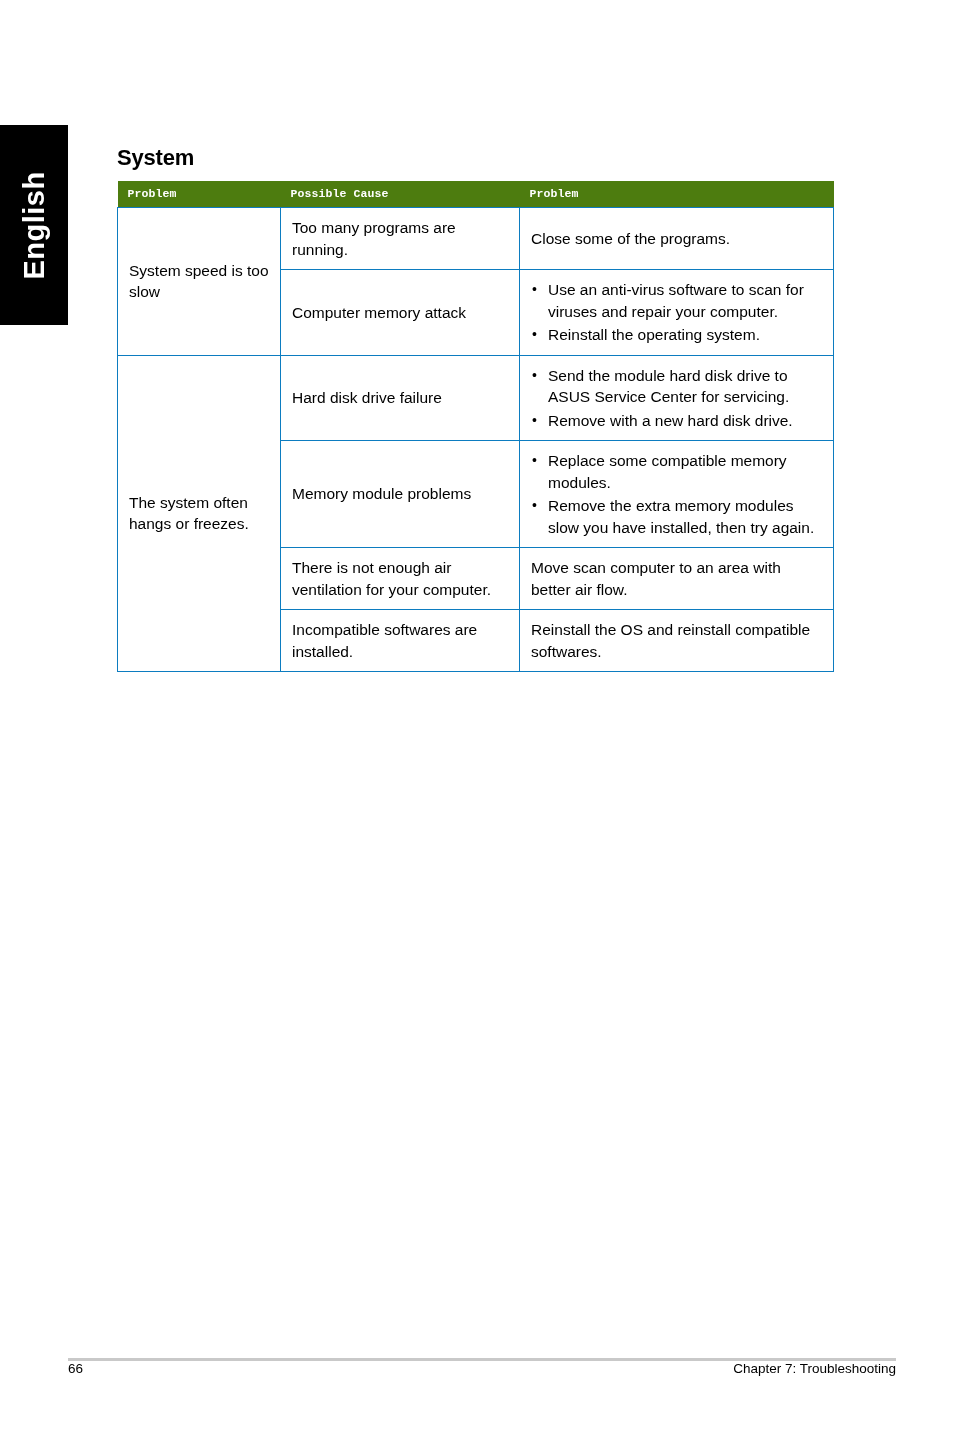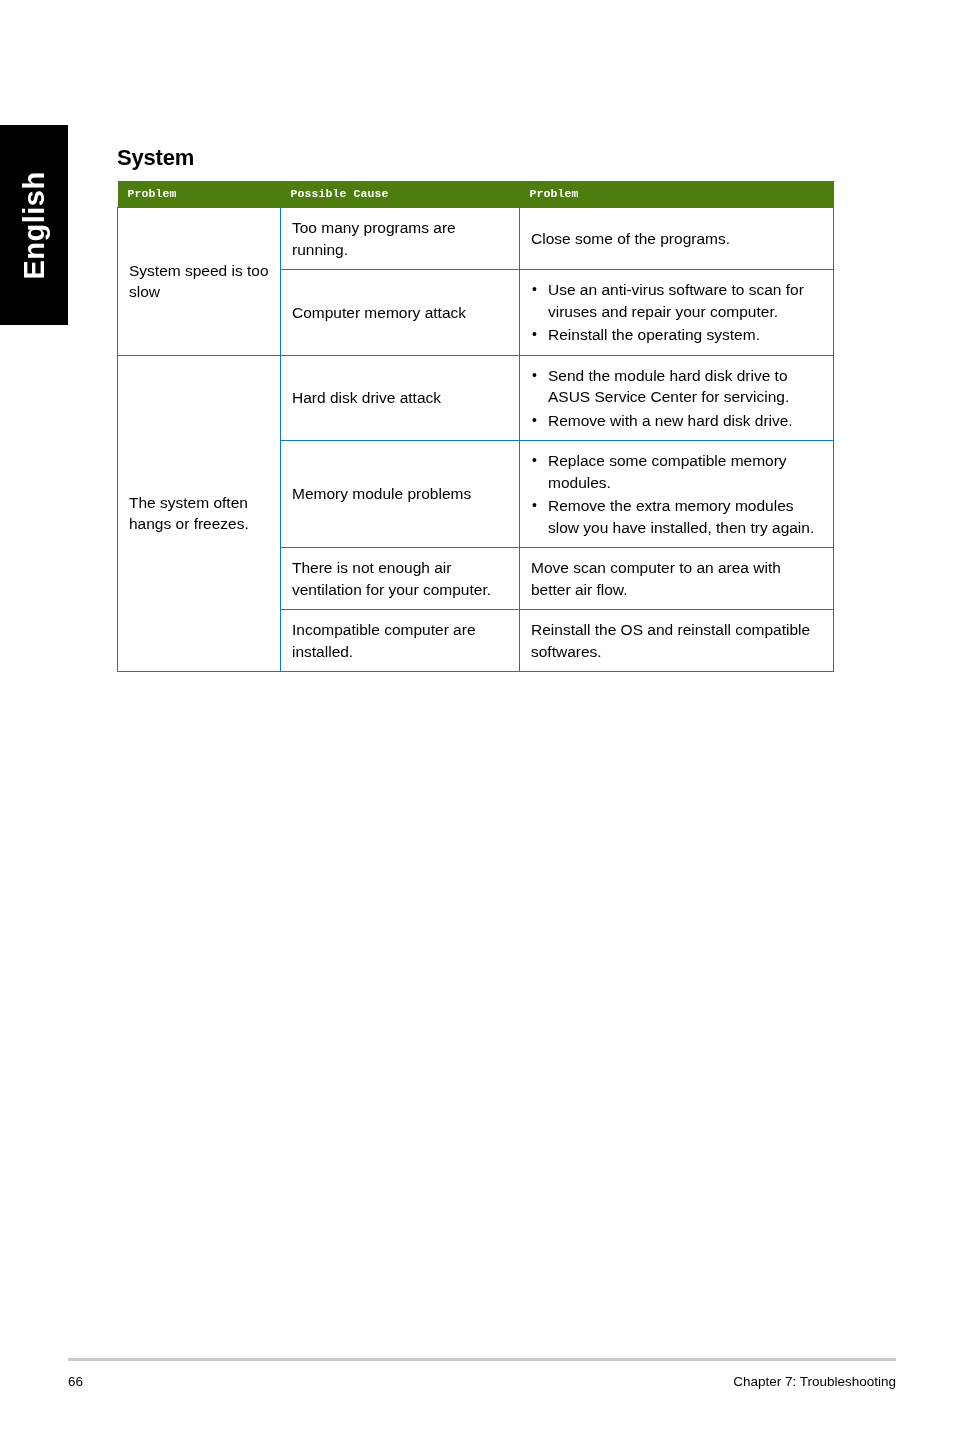--- a/index.html
+++ b/index.html
@@ -122,21 +122,20 @@
   }
   #footer-rule {
     height: 3px;
     background: #c9c9c9;
     width: 100%;
   }
   #footer-row {
     display: flex;
     justify-content: space-between;
     align-items: baseline;
-    margin-top: 13px;
     font-size: 13.5px;
     color: #000000;
     text-align: right;
   }
 </style>
 </head>
 <body>
 
 <div id="language-tab">
   <span class="vertical-label">English</span>
@@ -172,21 +171,21 @@
           <td class="cell-cause">Computer memory attack</td>
           <td class="cell-action">
             <ul class="bullet-list">
               <li><span class="bullet-dot">•</span><span>Use an anti-virus software to scan for viruses and repair your computer.</span></li>
               <li><span class="bullet-dot">•</span><span>Reinstall the operating system.</span></li>
             </ul>
           </td>
         </tr>
         <tr>
           <td class="cell-problem" rowspan="4">The system often hangs or freezes.</td>
-          <td class="cell-cause">Hard disk drive attack</td>
+          <td class="cell-cause">Hard disk drive failure</td>
           <td class="cell-action">
             <ul class="bullet-list">
               <li><span class="bullet-dot">•</span><span>Send the module hard disk drive to ASUS Service Center for servicing.</span></li>
               <li><span class="bullet-dot">•</span><span>Remove with a new hard disk drive.</span></li>
             </ul>
           </td>
         </tr>
         <tr>
           <td class="cell-cause">Memory module problems</td>
           <td class="cell-action">
@@ -196,21 +195,21 @@
             </ul>
           </td>
         </tr>
         <tr>
           <td class="cell-cause">There is not enough air ventilation for your computer.</td>
           <td class="cell-action">
             <span class="plain-text">Move scan computer to an area with better air flow.</span>
           </td>
         </tr>
         <tr>
-          <td class="cell-cause">Incompatible computer are installed.</td>
+          <td class="cell-cause">Incompatible softwares are installed.</td>
           <td class="cell-action">
             <span class="plain-text">Reinstall the OS and reinstall compatible softwares.</span>
           </td>
         </tr>
       </tbody>
   </table>
 
 </div>
 
 <div id="page-footer">

